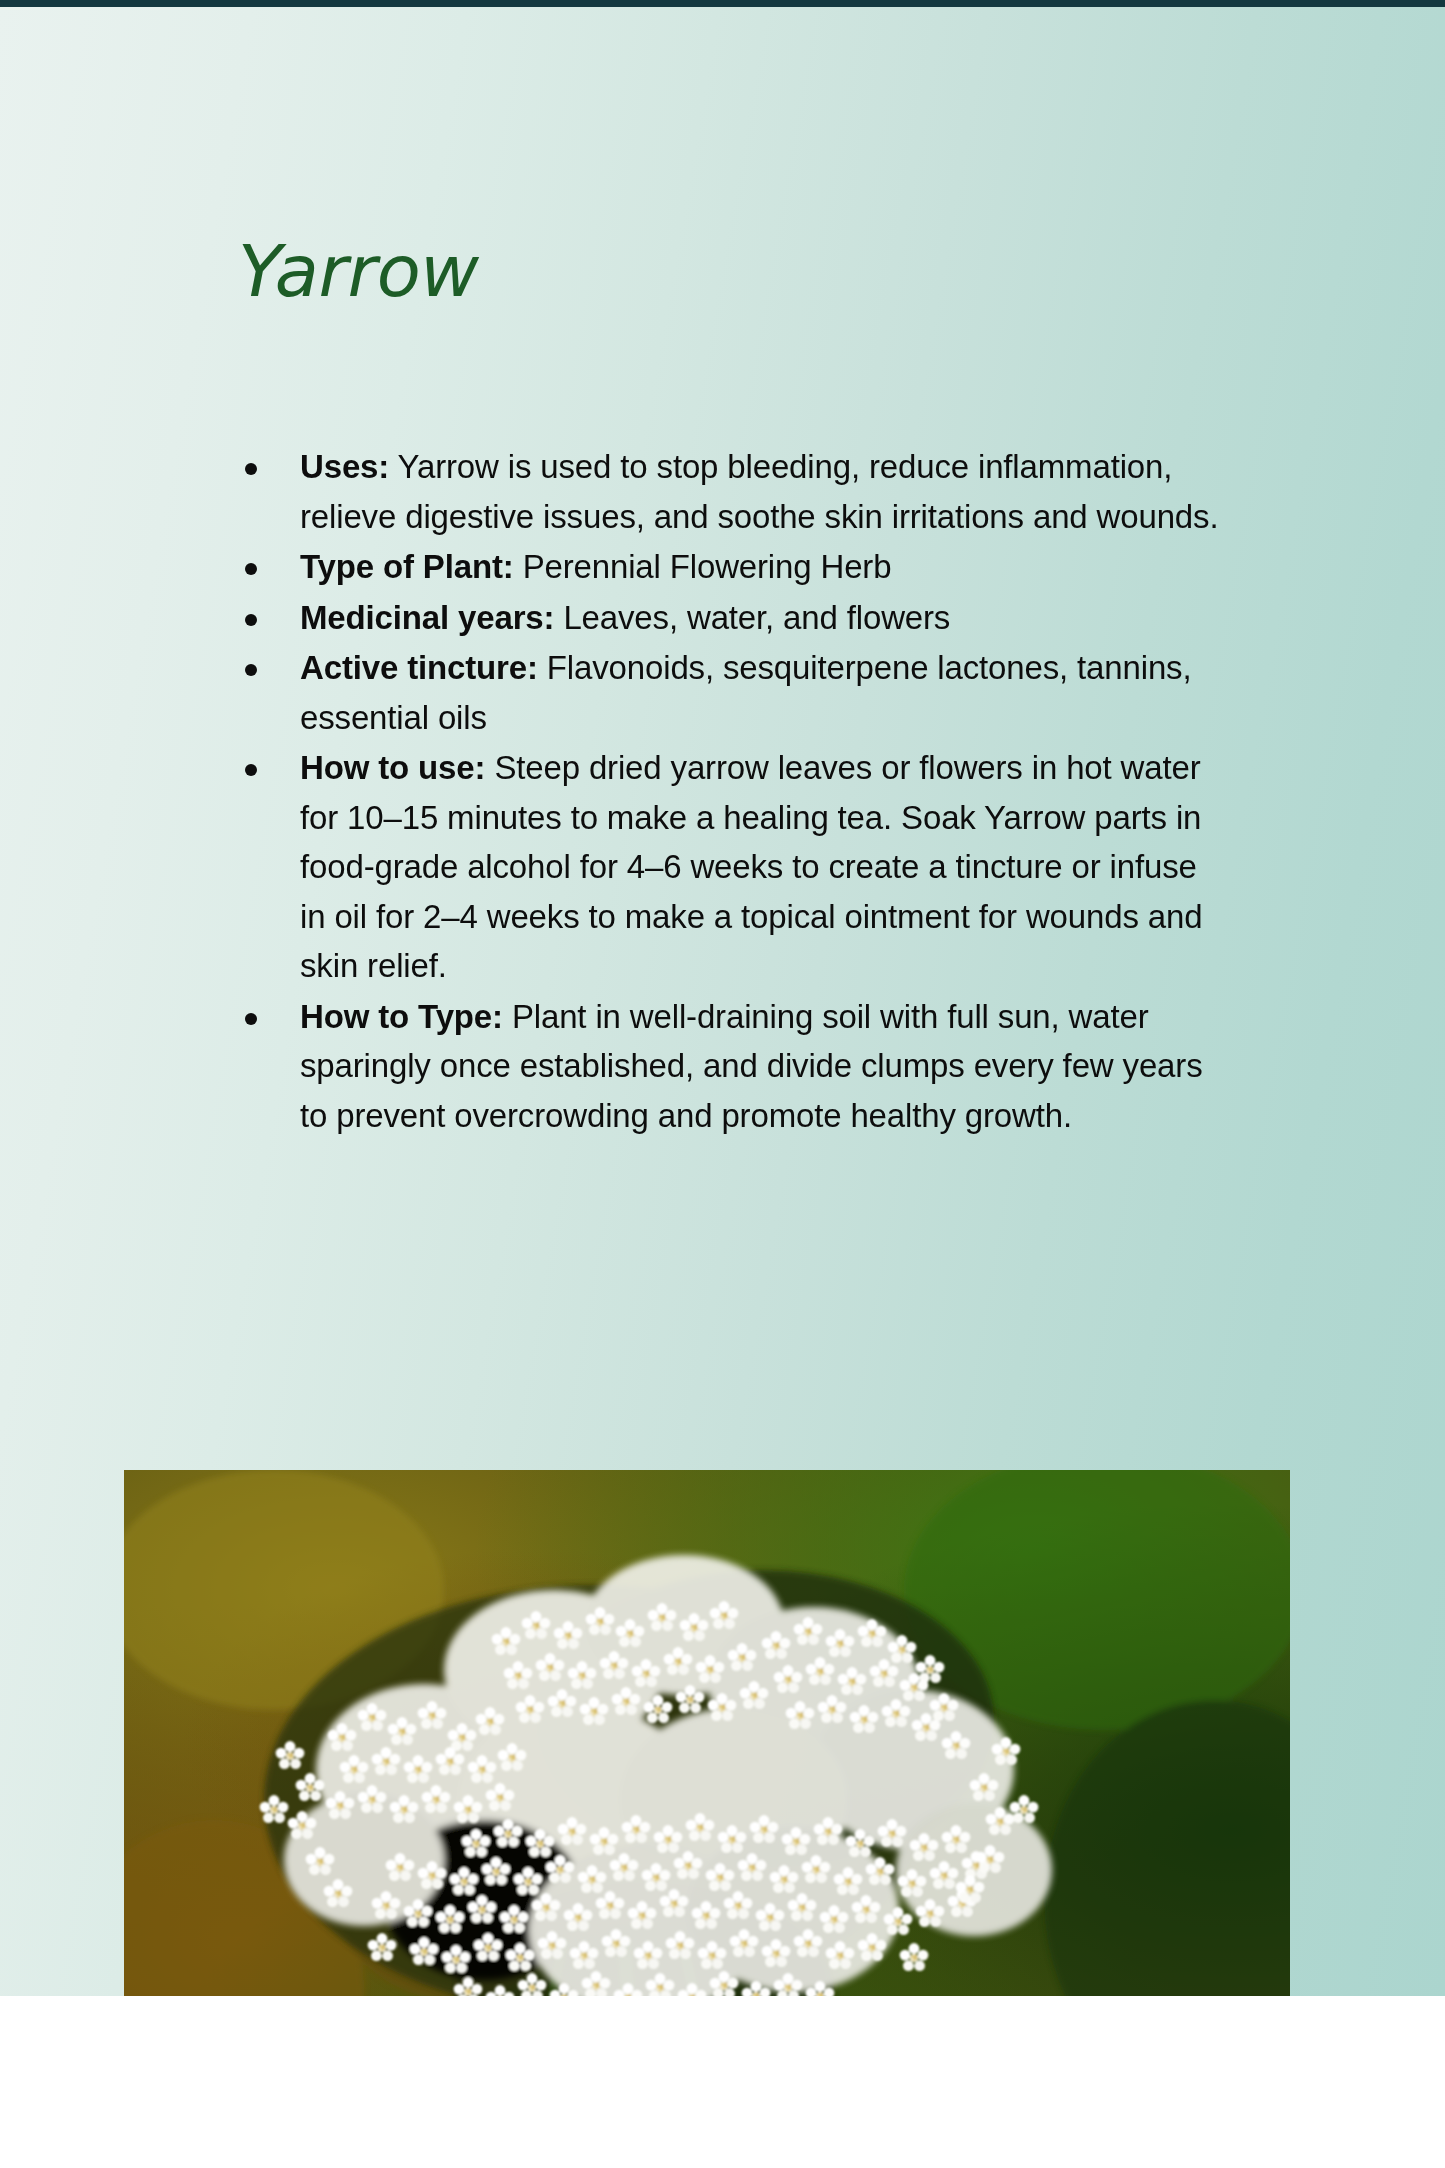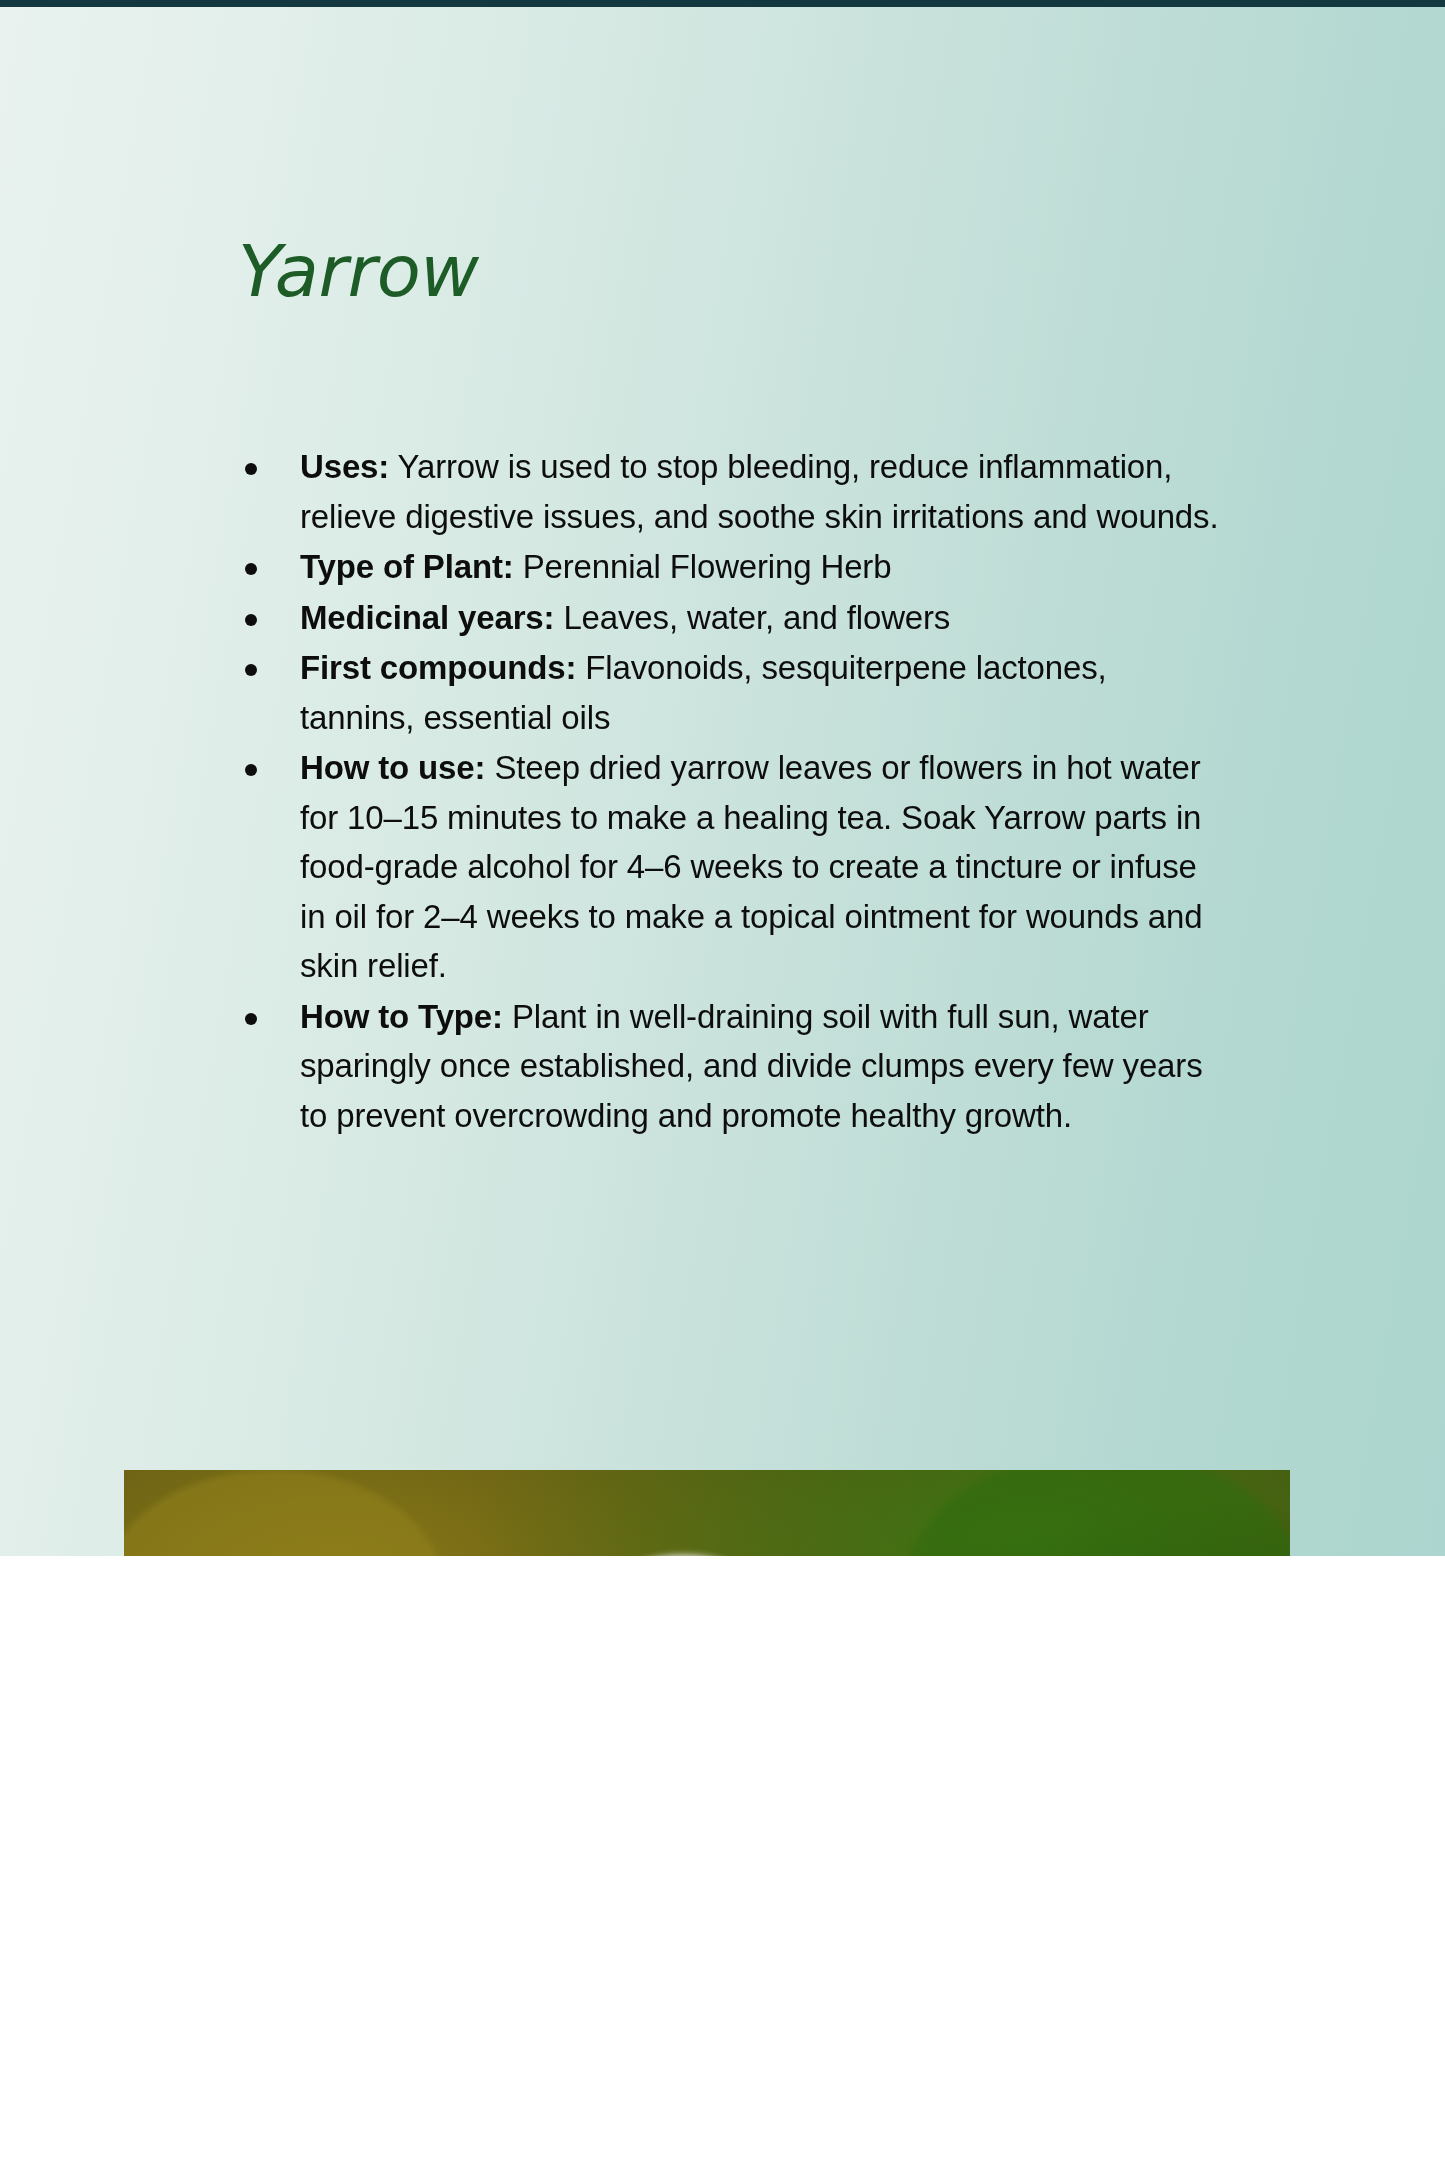--- a/index.html
+++ b/index.html
@@ -9,21 +9,21 @@
   body {
     width: 1445px;
     height: 2168px;
     font-family: "Liberation Sans", sans-serif;
     overflow: hidden;
   }
 
   .slide {
     position: relative;
     width: 1445px;
-    height: 1556px;
+    height: 1996px;
     background: linear-gradient(100deg,
         #e9f2ef 0%,
         #e3efeb 14%,
         #dcece7 26%,
         #d3e7e1 40%,
         #c8e1db 55%,
         #bcdcd5 70%,
         #b2d8d1 84%,
         #abd5ce 100%);
     box-sizing: border-box;
@@ -125,21 +125,21 @@
 
     <li class="bullet-item">
       <span class="lead">Type of Plant:</span><span> Perennial Flowering Herb</span>
     </li>
 
     <li class="bullet-item">
       <span class="lead">Medicinal years:</span><span> Leaves, water, and flowers</span>
     </li>
 
     <li class="bullet-item">
-      <span class="lead">First compounds:</span><span> Flavonoids, sesquiterpene lactones, tannins, essential oils</span>
+      <span class="lead">Active tincture:</span><span> Flavonoids, sesquiterpene lactones, tannins, essential oils</span>
     </li>
 
     <li class="bullet-item">
       <span class="lead">How to use:</span><span> Steep dried yarrow leaves or flowers in hot water for 10–15 minutes to make a healing tea. Soak Yarrow parts in food-grade alcohol for 4–6 weeks to create a tincture or infuse in oil for 2–4 weeks to make a topical ointment for wounds and skin relief.</span>
     </li>
 
     <li class="bullet-item">
       <span class="lead">How to Type:</span><span> Plant in well-draining soil with full sun, water sparingly once established, and divide clumps every few years to prevent overcrowding and promote healthy growth.</span>
     </li>
 

